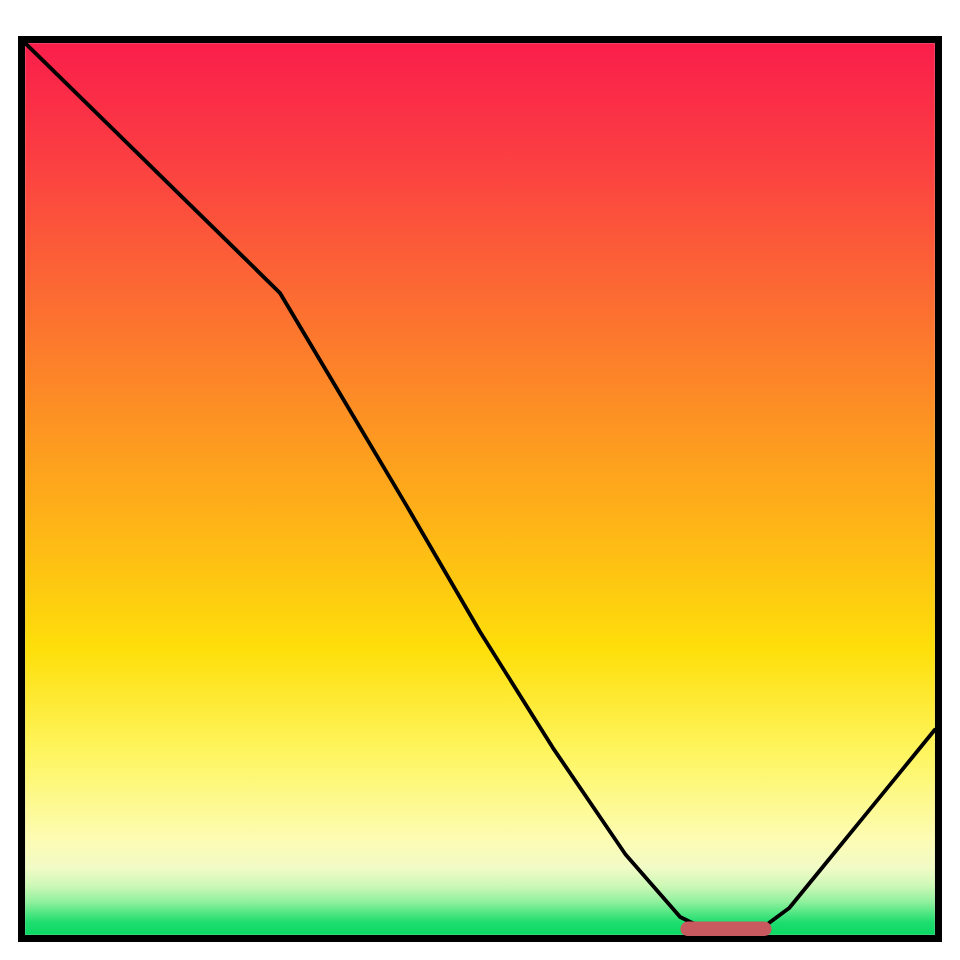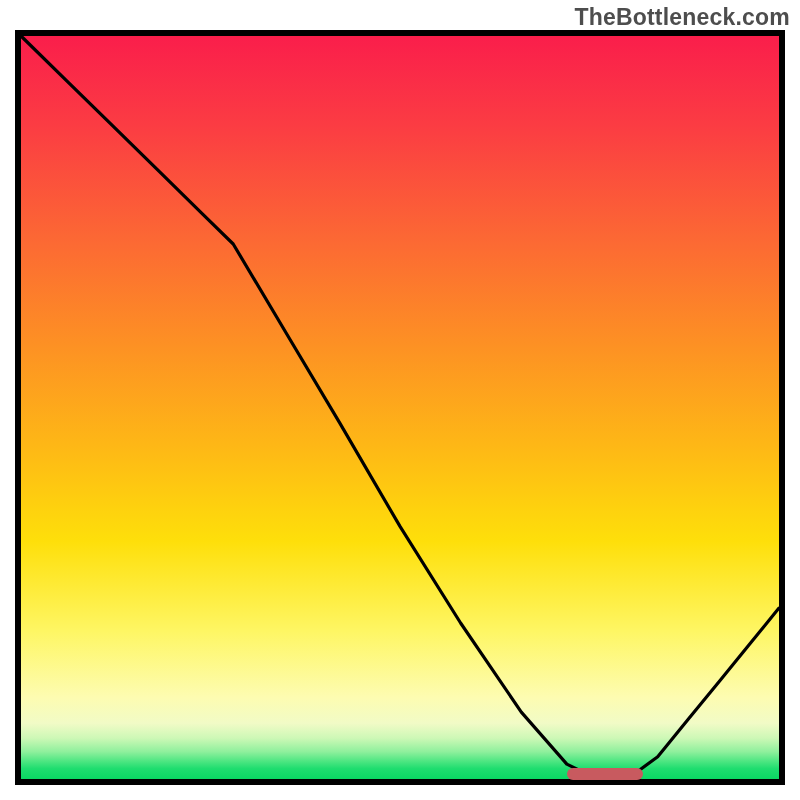--- a/index.html
+++ b/index.html
@@ -69,21 +69,20 @@
     height: 12px;
     border-radius: 6px;
     background: #c85a5f;
   }
 </style>
 </head>
 <body>
 
 <div class="stage">
 
-  <div class="watermark">TheBottleneck.com</div>
 
   <div class="plot-frame">
     <div class="gradient"></div>
 
     <svg class="curve" viewBox="0 0 758 743" preserveAspectRatio="none">
 
       <path id="series-path" d="M0.0 0.0 L45.5 44.6 L91.0 89.2 L136.4 133.7 L181.9 178.3 L212.2 208.0 L265.3 297.2 L318.4 386.4 L379.0 490.4 L439.6 587.0 L500.3 676.1 L545.8 728.1 L576.1 743.0 L606.4 743.0 L636.7 720.7 L667.0 683.6 L697.4 646.4 L727.7 609.3 L758.0 572.1" fill="none" stroke="#000000" stroke-width="3.2" stroke-linejoin="round" stroke-linecap="round"></path>
     </svg>
 
     <div id="marker" class="marker" style="left: 545.76px; width: 75.8px; bottom: -1px;"></div>

